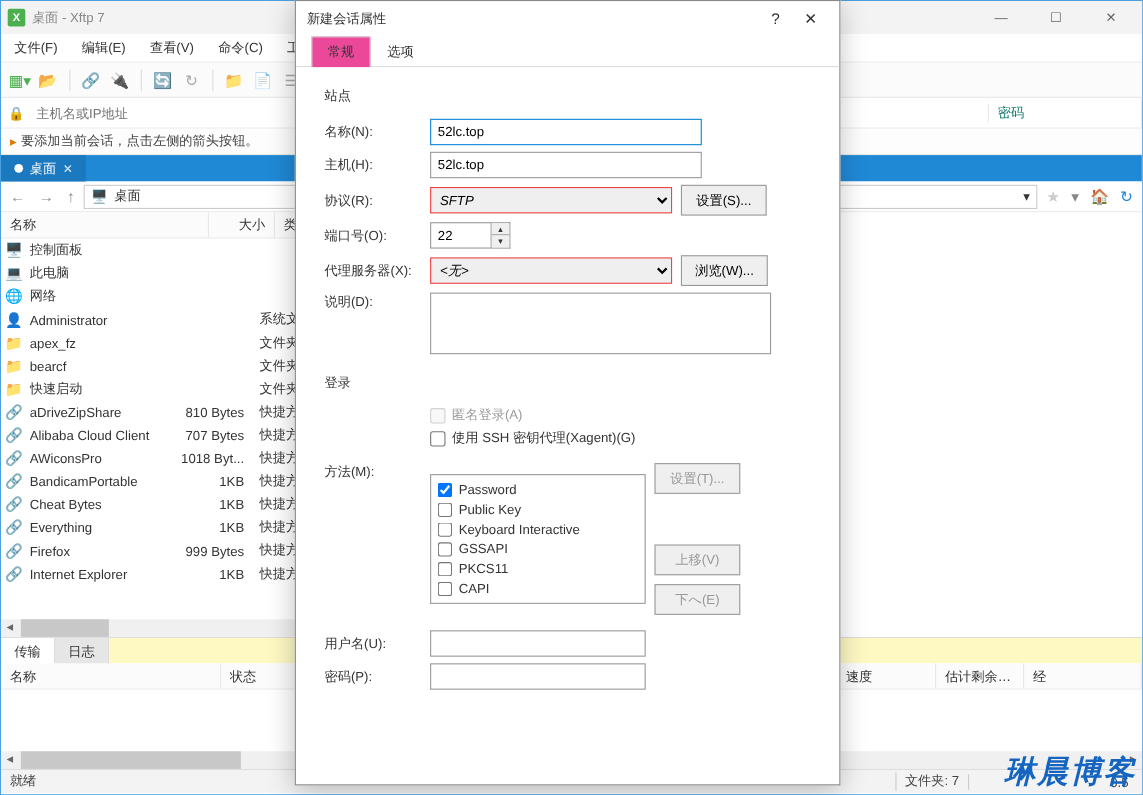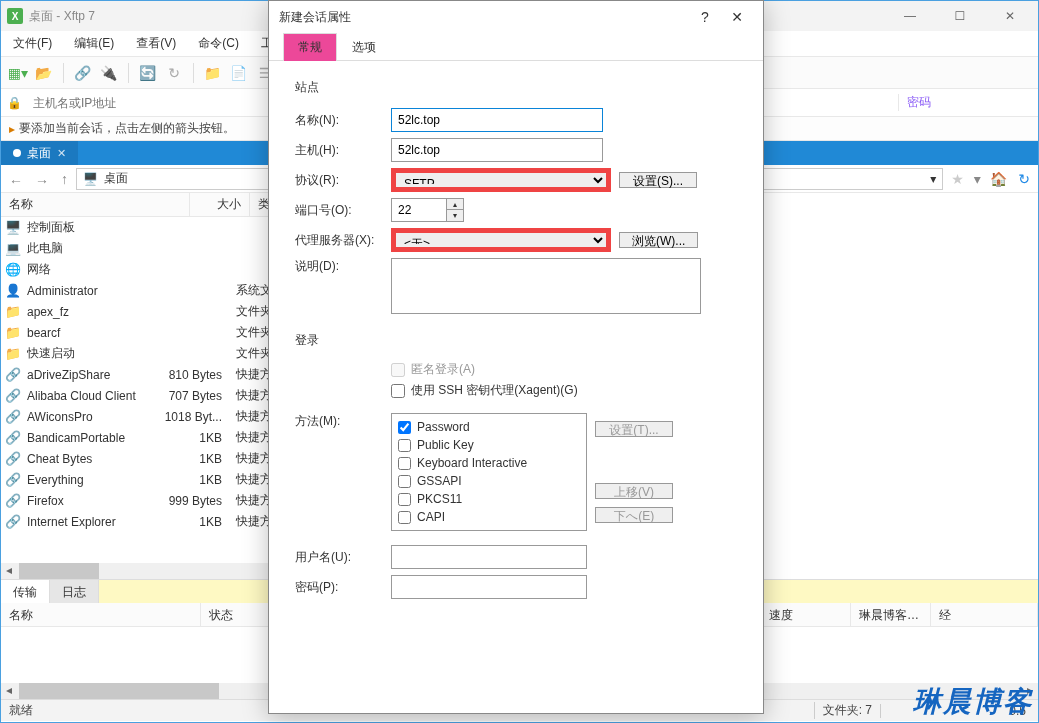--- a/index.html
+++ b/index.html
@@ -12,21 +12,21 @@
 .mw-title .spacer { flex:1; }
 .winbtn { width:44px; height:30px; display:flex; align-items:center; justify-content:center; color:#666; }
 .menubar { height:26px; background:#fff; display:flex; align-items:center; gap:14px; padding:0 8px; border-bottom:1px solid #e8e8e8; }
 .menubar span { padding:3px 4px; }
 .toolbar { height:32px; background:#fbfbfb; display:flex; align-items:center; gap:4px; padding:0 6px; border-bottom:1px solid #e8e8e8; }
 .tb-ico { width:22px; height:22px; display:inline-flex; align-items:center; justify-content:center; font-size:14px; }
 .tb-sep { width:1px; height:20px; background:#ddd; margin:0 4px; }
 .addrrow { display:flex; align-items:center; height:28px; border-bottom:1px solid #e8e8e8; }
 .addrrow .lock { width:28px; text-align:center; color:#888; }
 .addrrow input { flex:1; border:none; outline:none; font-size:12px; color:#888; padding:4px; }
-.addrrow .seg { width:140px; border-left:1px solid #e8e8e8; padding:0 8px; color:#8b5cf6; }
+.addrrow .seg { width:140px; border-left:1px solid #e8e8e8; padding:0 8px; color:#0f766e; }
 .hint { height:24px; background:#fdfdfd; display:flex; align-items:center; gap:4px; padding:0 8px; color:#444; border-bottom:1px solid #e8e8e8; }
 .tabs { height:24px; background:#2089d6; display:flex; align-items:stretch; }
 .tab { display:flex; align-items:center; gap:6px; padding:0 12px; color:#fff; background:#1b79c0; font-size:12px; }
 .tab .dot { width:8px; height:8px; border-radius:50%; background:#fff; }
 .tab .close { font-size:11px; opacity:.8; }
 .pathrow { height:28px; display:flex; align-items:center; gap:4px; padding:0 4px; background:#fff; border-bottom:1px solid #e8e8e8; }
 .pathrow .nav { padding:2px 4px; color:#888; font-size:14px; }
 .pathrow .combo { flex:1; border:1px solid #ccc; height:22px; display:flex; align-items:center; padding:0 6px; gap:6px; }
 .pathrow .right { display:flex; gap:2px; align-items:center; }
 .split { display:flex; height:386px; }
@@ -58,24 +58,24 @@
 .dlg-title .sp { flex:1; }
 .dlg-title .qb { width:32px; text-align:center; font-size:14px; }
 .dlg-tabs { height:28px; display:flex; align-items:flex-end; padding:0 14px; border-bottom:1px solid #ddd; gap:0; }
 .dlg-tabs div { padding:5px 14px; border:1px solid transparent; border-bottom:none; font-size:12px; position:relative; top:1px; }
 .dlg-tabs div.act { border-color:#ddd; background:#ec4899; }
 .dlg-body { flex:1; padding:10px 26px 0 26px; overflow:hidden; }
 .group-label { font-size:12px; color:#333; margin:8px 0 12px 0; }
 .form-row { display:flex; align-items:center; margin:6px 0; }
 .form-row label { width:96px; font-size:12px; color:#333; }
 .form-row .ctl { flex:1; display:flex; gap:8px; align-items:center; }
-.txt { border:1px solid #999; height:24px; padding:3px 6px; font-size:12px; width:212px; }
+.txt { border:1px solid #999; height:24px; padding:3px 6px; font-size:12px; width:247px; }
 .txt.hl { border-color:#0a84d8; }
-.sel { border:5px solid #ef4444; height:24px; padding:3px 4px; font-size:12px; width:220px; background:#efefef; }
-.btn { border:1px solid #999; background:#efefef; height:16px; padding:0 12px; font-size:12px; min-width:78px; }
+.sel { border:1px solid #ef4444; height:24px; padding:3px 4px; font-size:12px; width:220px; background:#efefef;font-style:italic; }
+.btn { border:1px solid #999; background:#efefef; height:28px; padding:0 12px; font-size:12px; min-width:78px; }
 .btn[disabled] { color:#999; }
 .spin { display:flex; align-items:center; }
 .spin input { width:56px; height:24px; border:1px solid #999; padding:3px 6px; font-size:12px; }
 .spin .ar { display:flex; flex-direction:column; border:1px solid #999; border-left:none; }
 .spin .ar span { width:16px; height:11px; display:block; font-size:8px; text-align:center; line-height:11px; background:#efefef; }
 .spin .ar span:first-child { border-bottom:1px solid #999; }
 textarea.txt { height:56px; width:310px; resize:none; }
 .chk-row { display:flex; align-items:center; gap:6px; font-size:12px; margin:4px 0; }
 .chk-row input { width:14px; height:14px; }
 .chk-row.dis { color:#999; }
@@ -272,21 +272,21 @@
   <div class="bottabs">
     <div class="act">传输</div>
     <div>日志</div>
   </div>
   <div class="btmcols">
     <div style="width:200px;">名称</div>
     <div style="width:70px;">状态</div>
     <div style="width:160px;">进度</div>
     <div style="width:330px;">大小</div>
     <div style="width:90px;">速度</div>
-    <div style="width:80px;">琳晨博客…</div>
+    <div style="width:80px;">估计剩余…</div>
     <div style="flex:1;">经</div>
   </div>
   <div class="btmarea"></div>
   <div class="scrollx">
     <span class="arr">◂</span>
       <span class="thumb" style="width:200px;"></span>
       <span style="flex:1;"></span>
       <span class="arr">▸</span>
   </div>
   <div class="status">

